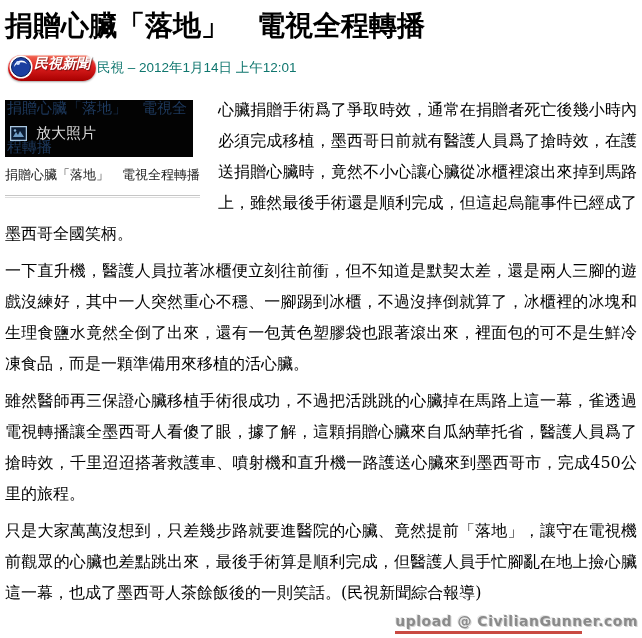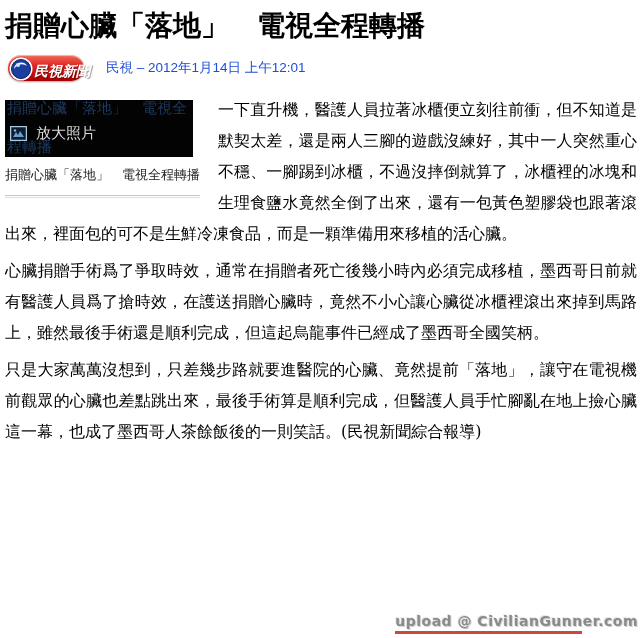--- a/index.html
+++ b/index.html
@@ -21,43 +21,43 @@
     font-family: "DejaVu Serif", "Liberation Serif", serif;
   }
   .source-row {
     display: flex;
     align-items: center;
     margin: 10px 0 0 8px;
     height: 28px;
   }
   .ftv-logo {
     display: flex;
-    align-items: flex-end;
-    width: 76px;
+    align-items: flex-start;
+    width: 88px;
     height: 26px;
     border-radius: 13px;
     padding: 0 6px 0 1px;
     background: linear-gradient(180deg, #f26a55 0%, #dd1f1f 45%, #a80000 100%);
     box-shadow: inset 0 1px 1px rgba(255,255,255,0.55), 0 1px 2px rgba(0,0,0,0.35);
     cursor: pointer;
   }
   .logo-sphere { display: inline-flex; width: 24px; height: 24px; }
   .logo-text {
     color: #fff;
     font-family: "Liberation Sans", sans-serif;
     font-weight: bold;
     font-style: italic;
     font-size: 14px;
     margin-left: 1px;
     white-space: nowrap;
     text-shadow: 1px 1px 1px rgba(0,0,0,0.4);
   }
   .byline {
-    margin-left: 22px;
-    color: #1d4ed8;
+    margin-left: 1px;
+    color: #0f766e;
     font-family: "Liberation Sans", sans-serif;
     font-size: 13.5px;
   }
   .content { margin: 12px 5px 0 5px; }
   .sidebar { float: left; width: 200px; margin-right: 13px; }
   .related-heading {
     font-size: 15px;
     line-height: 18px;
     font-weight: bold;
     color: #000;
@@ -175,22 +175,23 @@
               <circle cx="5" cy="4.5" r="1.2" fill="#8db4d6"></circle>
             </svg>
           </span>
           <span class="enlarge-label">放大照片</span>
         </div>
       </div>
       <div class="caption">捐贈心臟「落地」　電視全程轉播</div>
       <div class="sidebar-divider"></div>
     </div>
 
+    <p class="para">心臟捐贈手術爲了爭取時效，通常在捐贈者死亡後幾小時內必須完成移植，墨西哥日前就有醫護人員爲了搶時效，在護送捐贈心臟時，竟然不小心讓心臟從冰櫃裡滾出來掉到馬路上，雖然最後手術還是順利完成，但這起烏龍事件已經成了墨西哥全國笑柄。</p>
     <p class="para">一下直升機，醫護人員拉著冰櫃便立刻往前衝，但不知道是默契太差，還是兩人三腳的遊戲沒練好，其中一人突然重心不穩、一腳踢到冰櫃，不過沒摔倒就算了，冰櫃裡的冰塊和生理食鹽水竟然全倒了出來，還有一包黃色塑膠袋也跟著滾出來，裡面包的可不是生鮮冷凍食品，而是一顆準備用來移植的活心臟。</p>
-    <p class="para">心臟捐贈手術爲了爭取時效，通常在捐贈者死亡後幾小時內必須完成移植，墨西哥日前就有醫護人員爲了搶時效，在護送捐贈心臟時，竟然不小心讓心臟從冰櫃裡滾出來掉到馬路上，雖然最後手術還是順利完成，但這起烏龍事件已經成了墨西哥全國笑柄。</p>
+    <p class="para">雖然醫師再三保證心臟移植手術很成功，不過把活跳跳的心臟掉在馬路上這一幕，雀透過電視轉播讓全墨西哥人看傻了眼，據了解，這顆捐贈心臟來自瓜納華托省，醫護人員爲了搶時效，千里迢迢搭著救護車、噴射機和直升機一路護送心臟來到墨西哥市，完成450公里的旅程。</p>
     <p class="para">只是大家萬萬沒想到，只差幾步路就要進醫院的心臟、竟然提前「落地」，讓守在電視機前觀眾的心臟也差點跳出來，最後手術算是順利完成，但醫護人員手忙腳亂在地上撿心臟這一幕，也成了墨西哥人茶餘飯後的一則笑話。(民視新聞綜合報導)</p>
 
   </div>
 
   <div class="watermark">
     <div class="watermark-text">upload @ CivilianGunner.com</div>
     <div class="watermark-line"></div>
   </div>
 
 </div>

